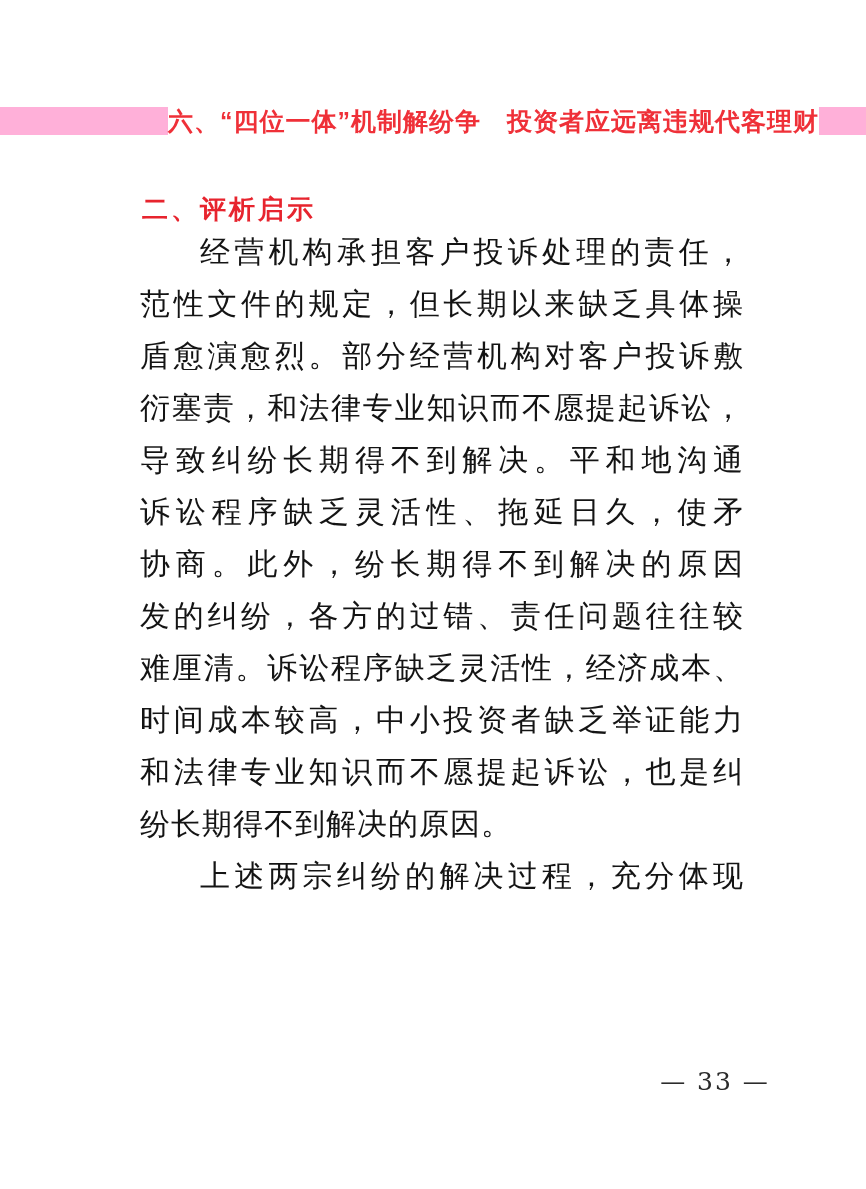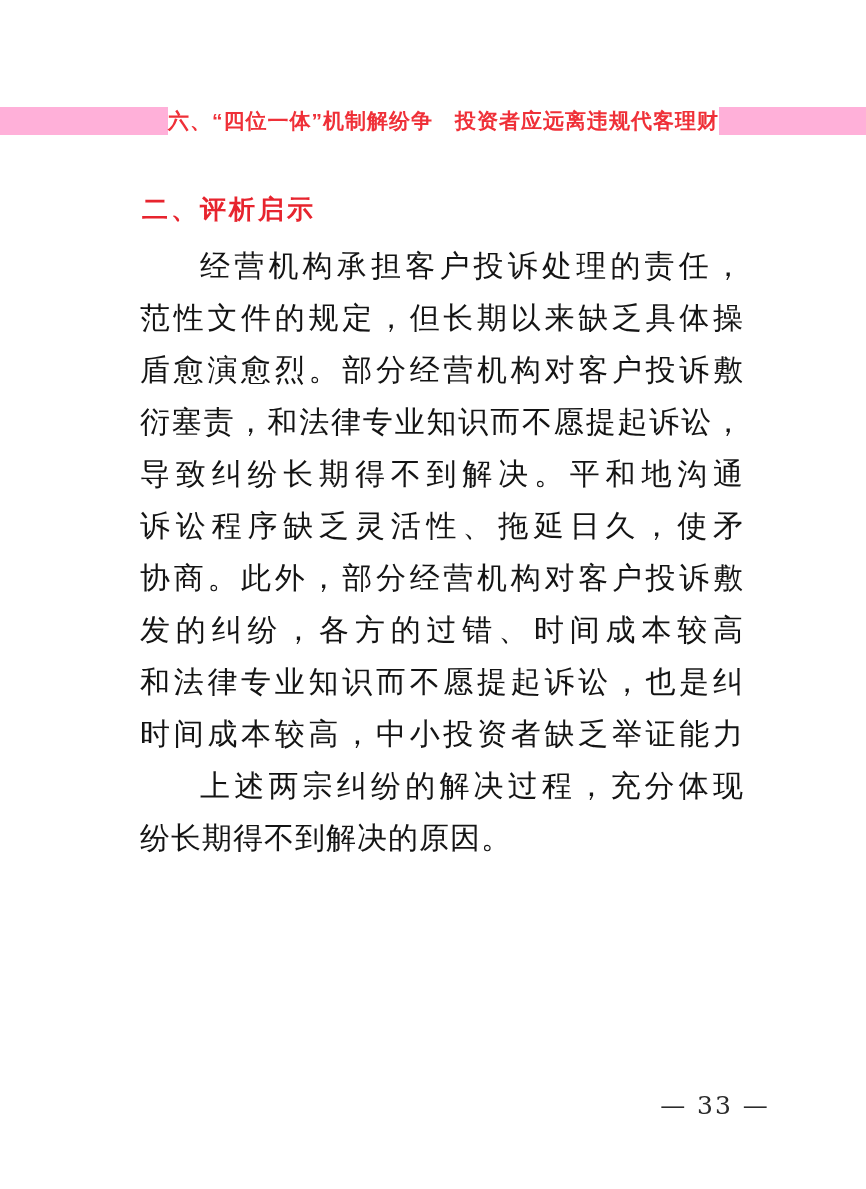--- a/index.html
+++ b/index.html
@@ -32,21 +32,21 @@
     background: #ffb0d9;
     flex: 0 0 auto;
   }
   .pink-block.left  { width: 168px; }
   .pink-block.right { width: 162px; }
   .running-title {
     flex: 1 1 auto;
     text-align: center;
     font-family: "Liberation Sans", sans-serif;
     font-weight: bold;
-    font-size: 21px;
+    font-size: 25px;
     line-height: 28px;
     color: #ef3038;
     letter-spacing: 1px;
     white-space: nowrap;
   }
 
   
   .section-heading {
     position: absolute;
     top: 166px;
@@ -56,21 +56,21 @@
     font-size: 26px;
     line-height: 42px;
     color: #e7242e;
     letter-spacing: 3px;
     white-space: nowrap;
   }
 
   
   .body-text {
     position: absolute;
-    top: 240px;
+    top: 226px;
     left: 140px;
     width: 604px;
     font-size: 30px;
     color: #141414;
   }
   .line {
     height: 52px;
     line-height: 52px;
     text-align: justify;
     text-align-last: justify;
@@ -90,21 +90,20 @@
     position: absolute;
     top: 1066px;
     left: 640px;
     width: 150px;
     text-align: center;
     font-size: 25px;
     line-height: 32px;
     color: #2b2b2b;
     letter-spacing: 2px;
     white-space: nowrap;
-    margin-top: 24px;
   }
 </style>
 </head>
 <body>
 
 <div class="page">
 
   <div class="running-header">
     <div class="pink-block left"></div>
     <div class="running-title">六、“四位一体”机制解纷争　投资者应远离违规代客理财</div>
@@ -113,23 +112,24 @@
 
   <h2 class="section-heading">二、评析启示</h2>
 
   <div class="body-text">
     <div class="line indent">经营机构承担客户投诉处理的责任，</div>
     <div class="line">范性文件的规定，但长期以来缺乏具体操</div>
     <div class="line">盾愈演愈烈。部分经营机构对客户投诉敷</div>
     <div class="line">衍塞责，和法律专业知识而不愿提起诉讼，</div>
     <div class="line">导致纠纷长期得不到解决。平和地沟通</div>
     <div class="line">诉讼程序缺乏灵活性、拖延日久，使矛</div>
-    <div class="line">协商。此外，部分经营机构对客户投诉敷</div>
-    <div class="line">发的纠纷，各方的过错、时间成本较高</div>
+    <div class="line">协商。此外，纷长期得不到解决的原因</div>
+    <div class="line">发的纠纷，各方的过错、责任问题往往较</div>
+    <div class="line">难厘清。诉讼程序缺乏灵活性，经济成本、</div>
+    <div class="line">时间成本较高，中小投资者缺乏举证能力</div>
     <div class="line">和法律专业知识而不愿提起诉讼，也是纠</div>
-    <div class="line">时间成本较高，中小投资者缺乏举证能力</div>
+    <div class="line para-end">纷长期得不到解决的原因。</div>
     <div class="line indent">上述两宗纠纷的解决过程，充分体现</div>
-    <div class="line para-end">纷长期得不到解决的原因。</div>
   </div>
 
   <div class="page-number">— 33 —</div>
 
 </div>
 
 </body></html>

